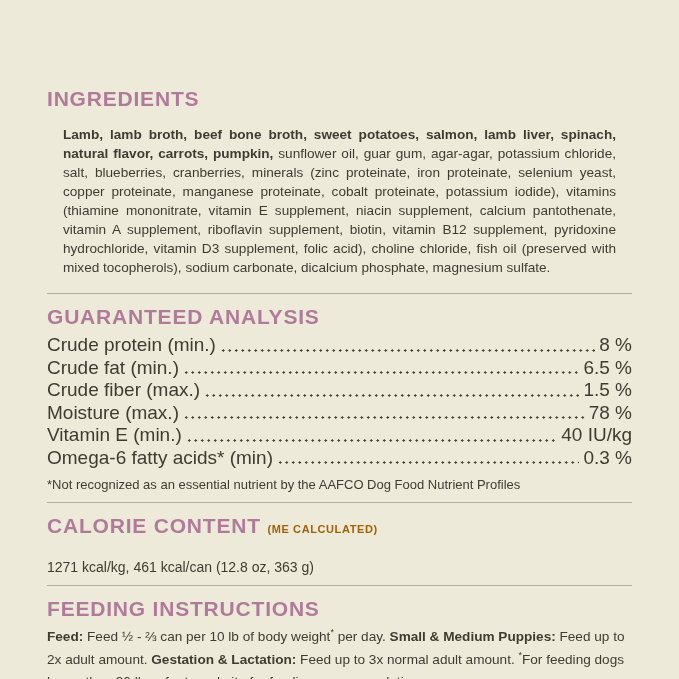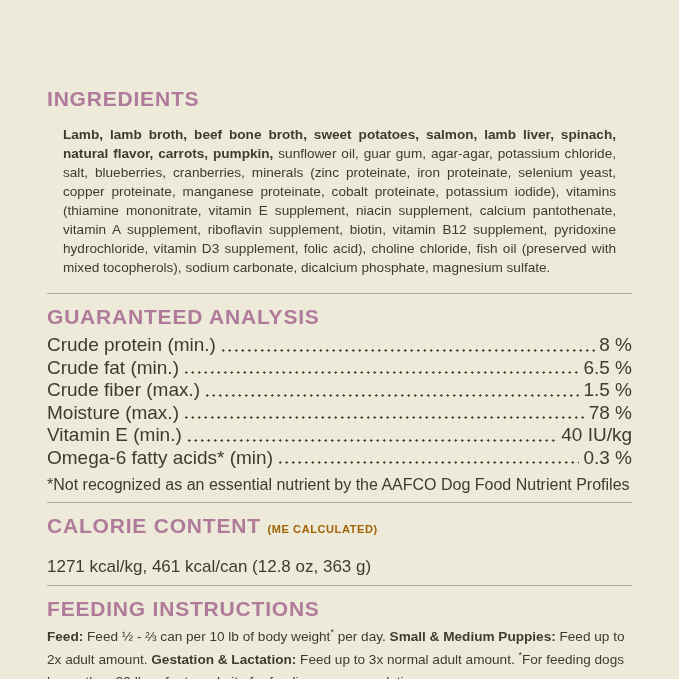--- a/index.html
+++ b/index.html
@@ -56,26 +56,26 @@
   .ga-dots {
     flex: 1;
     margin: 0 4px;
     background-image: radial-gradient(circle, #45432f 1px, rgba(0,0,0,0) 1.35px);
     background-size: 6.5px 3px;
     background-repeat: repeat-x;
     background-position: left bottom 5px;
   }
   p.footnote {
     margin: 7px 0 0 0;
-    font-size: 16px;
+    font-size: 13px;
     line-height: 17px;
   }
   p.calorie-line {
     margin: 18px 0 0 0;
-    font-size: 17px;
+    font-size: 14px;
     line-height: 18px;
   }
   p.feed-text {
     margin: 3px 0 0 0;
     font-size: 13.6px;
     line-height: 22.5px;
   }
   b { font-weight: 700; }
   sup { font-size: 9px; line-height: 0; }
 </style>

